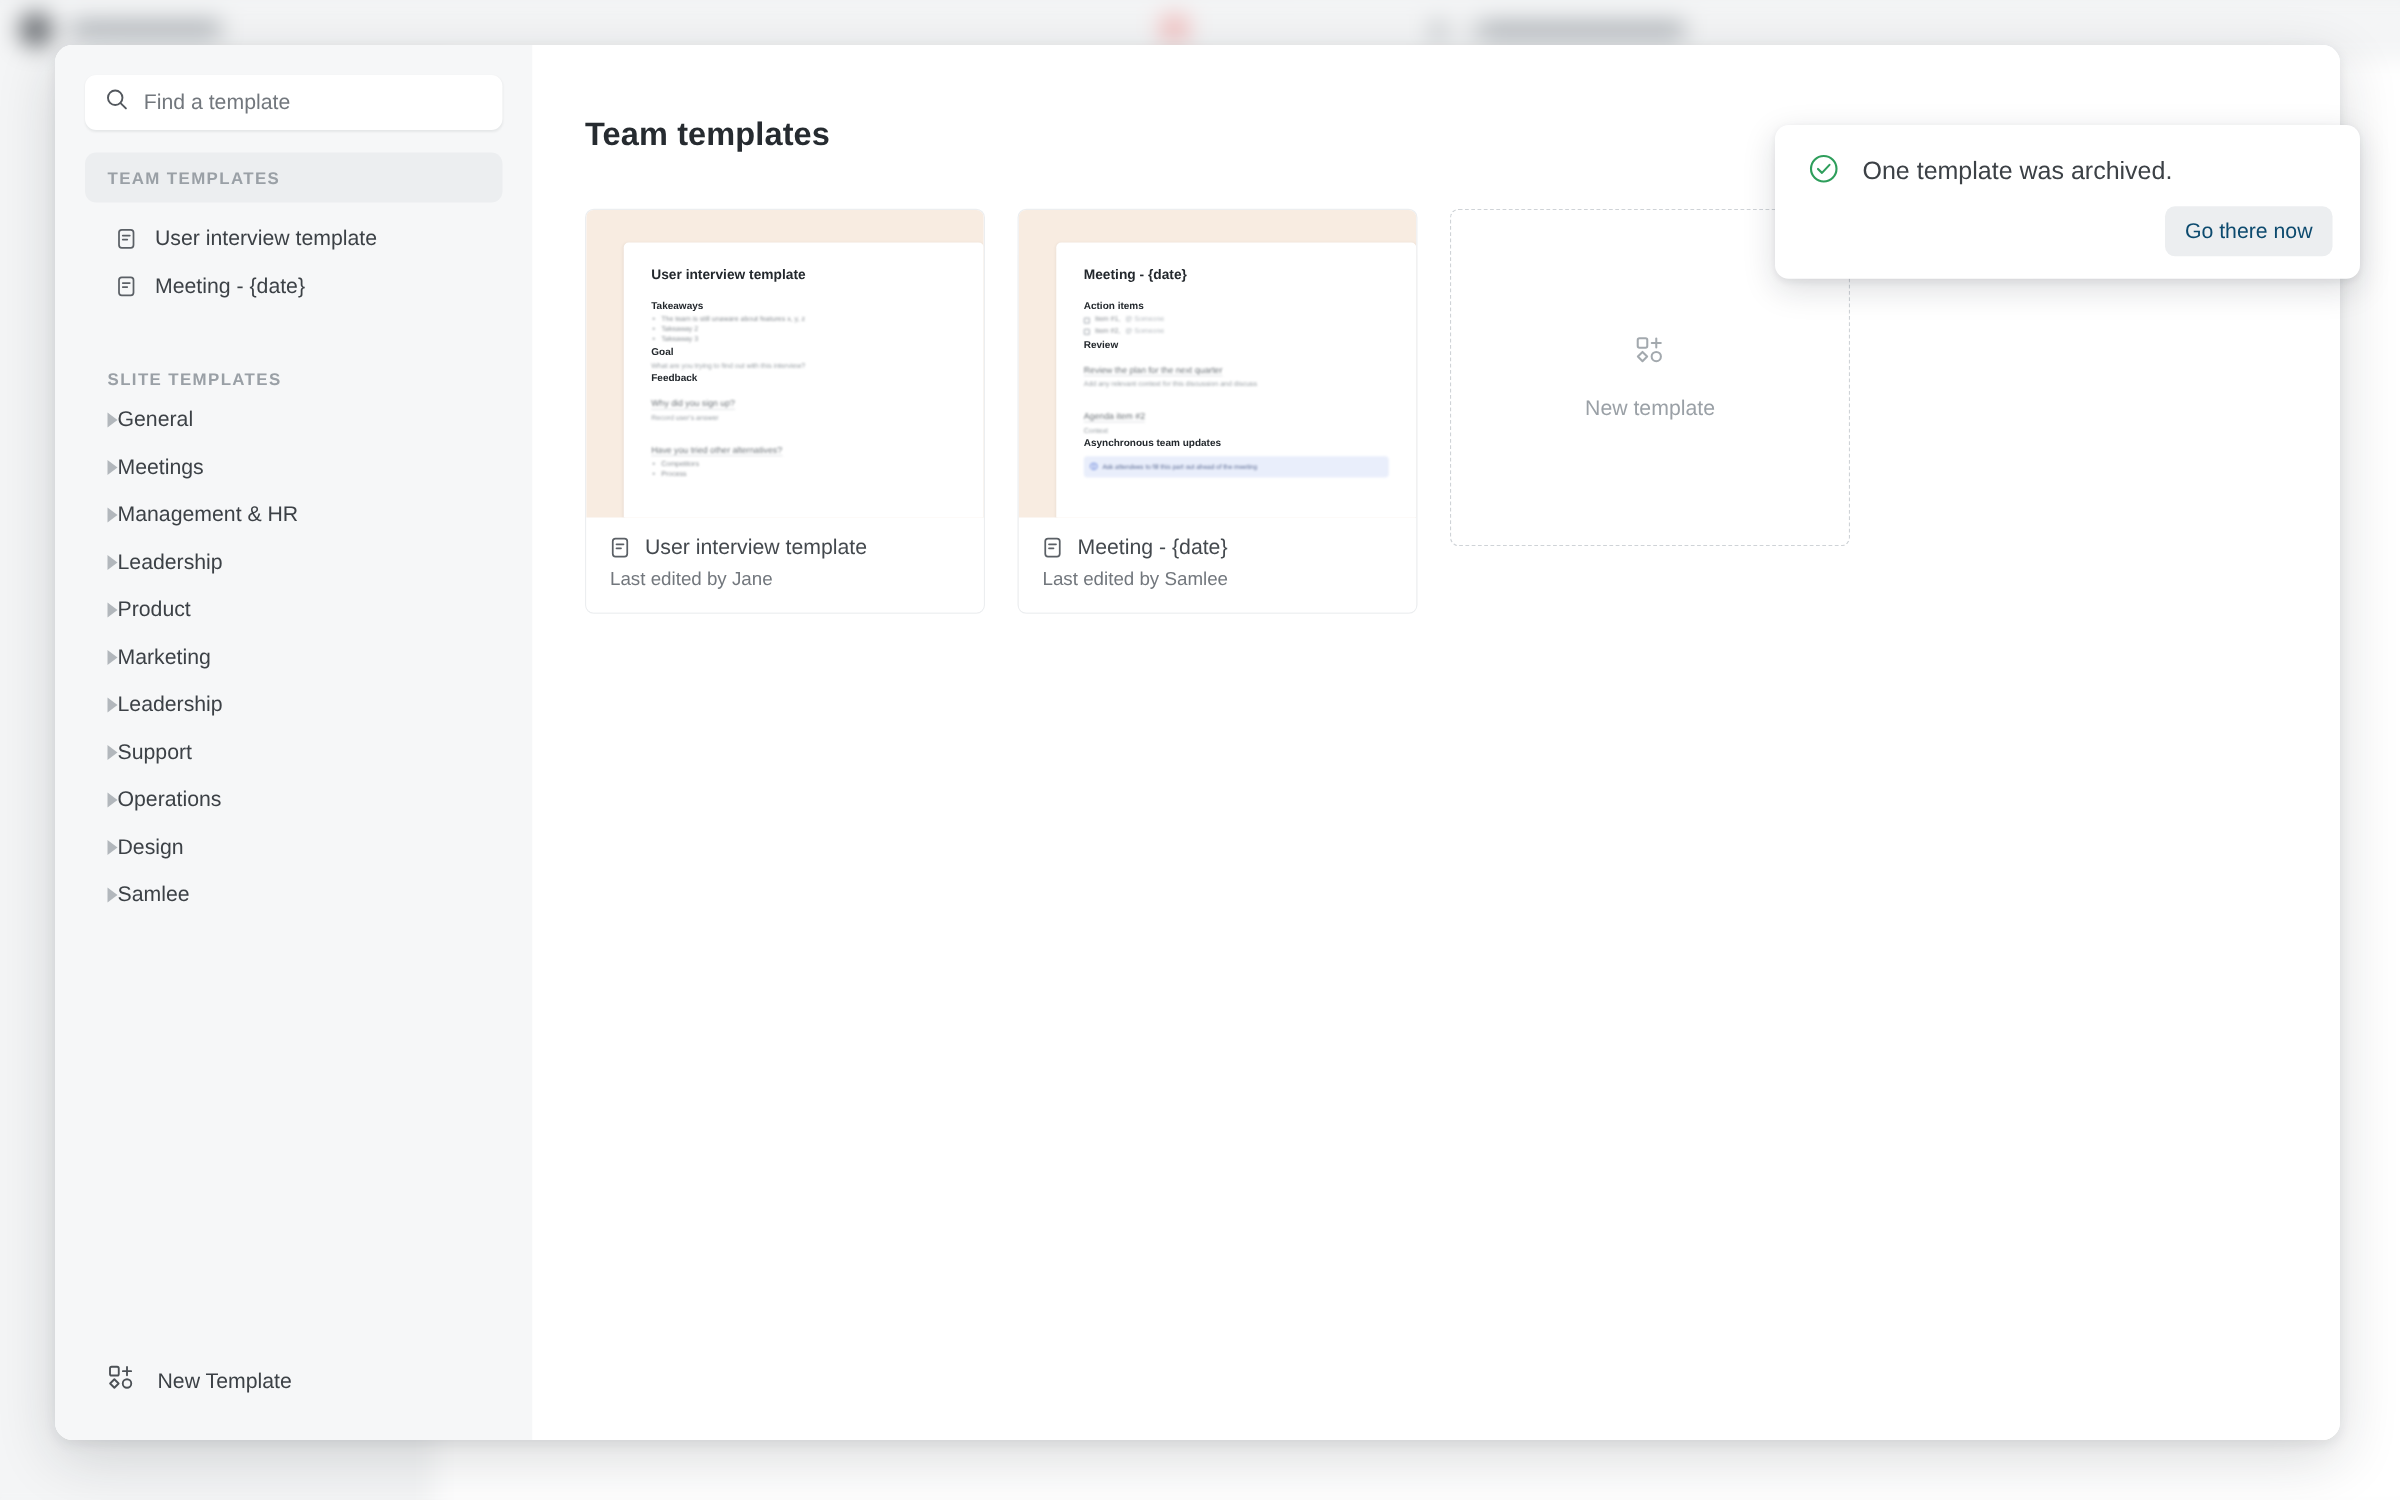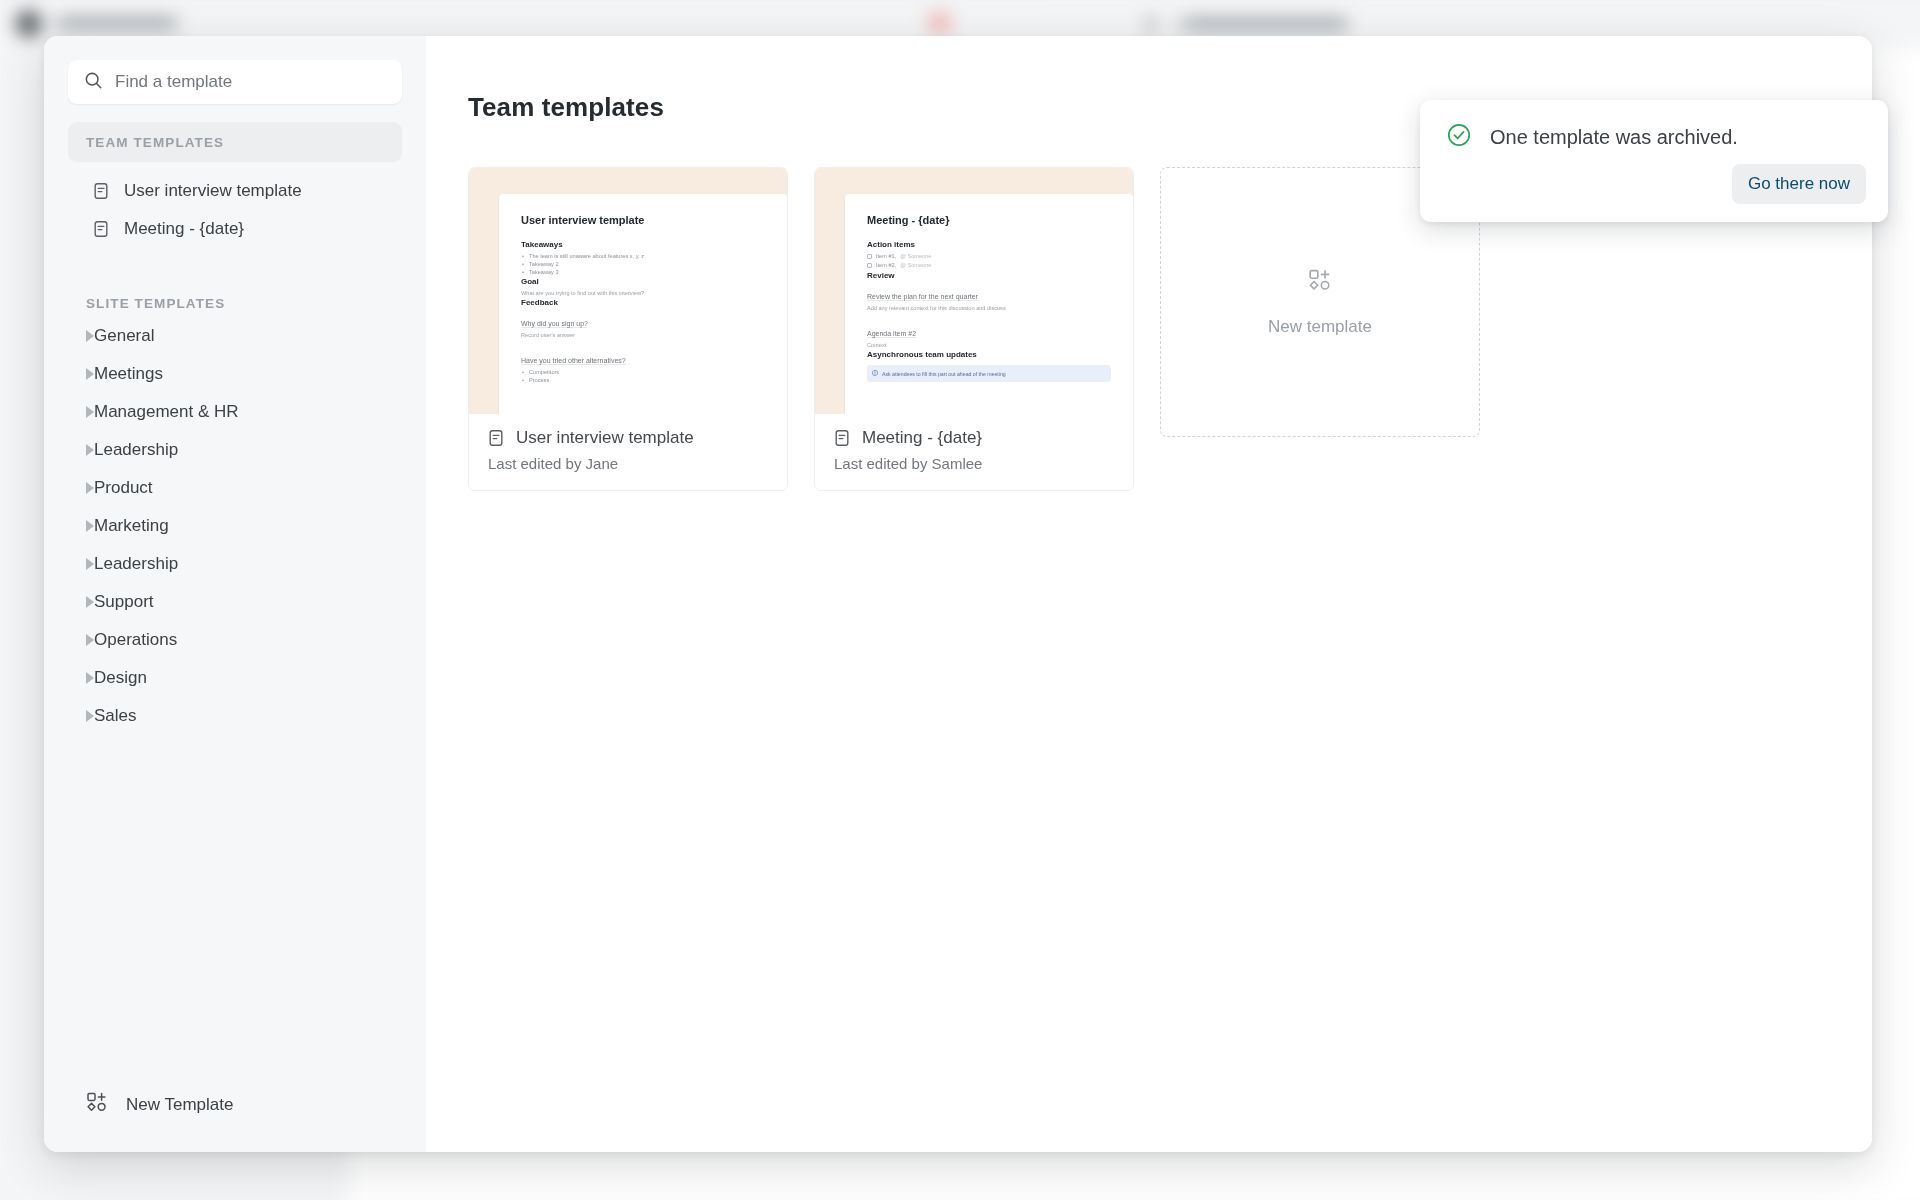--- a/index.html
+++ b/index.html
@@ -315,21 +315,21 @@
       <div class="cat-item">
         <span class="tri"></span>
         <span>Operations</span>
       </div>
       <div class="cat-item">
         <span class="tri"></span>
         <span>Design</span>
       </div>
       <div class="cat-item">
         <span class="tri"></span>
-        <span>Sales</span>
+        <span>Samlee</span>
       </div>
     </nav>
 
     <div id="sidebar-spacer"></div>
 
     <div id="new-template-btn">
       <span>
         <svg width="22" height="22" viewBox="0 0 22 22" fill="none">
           <rect x="2" y="2.4" width="7" height="7" rx="1.3" stroke="#4c5156" stroke-width="1.5"></rect>
           <line x1="15.6" y1="2.6" x2="15.6" y2="9.2" stroke="#4c5156" stroke-width="1.5" stroke-linecap="round"></line>

